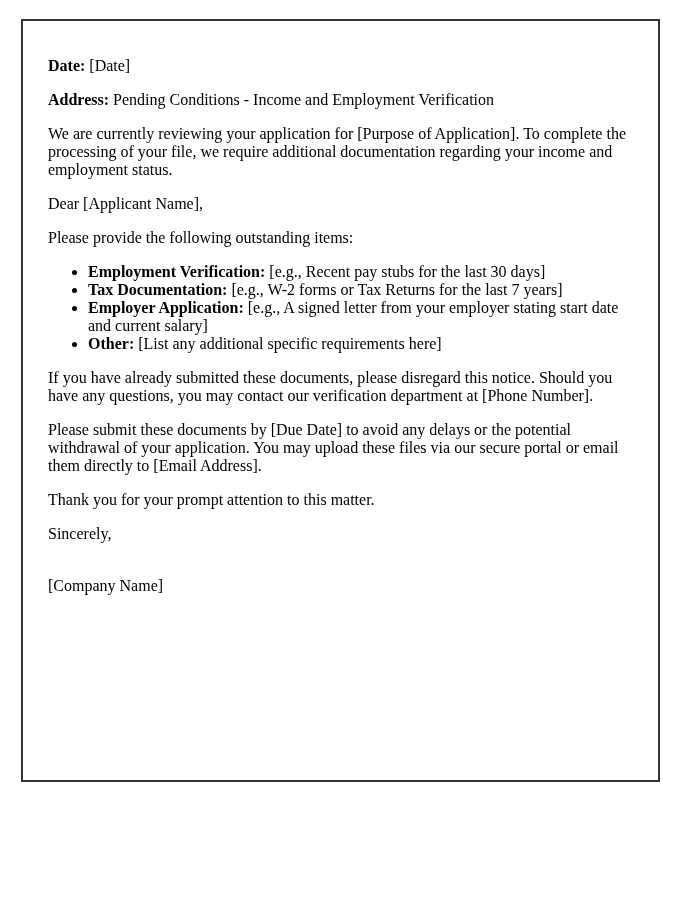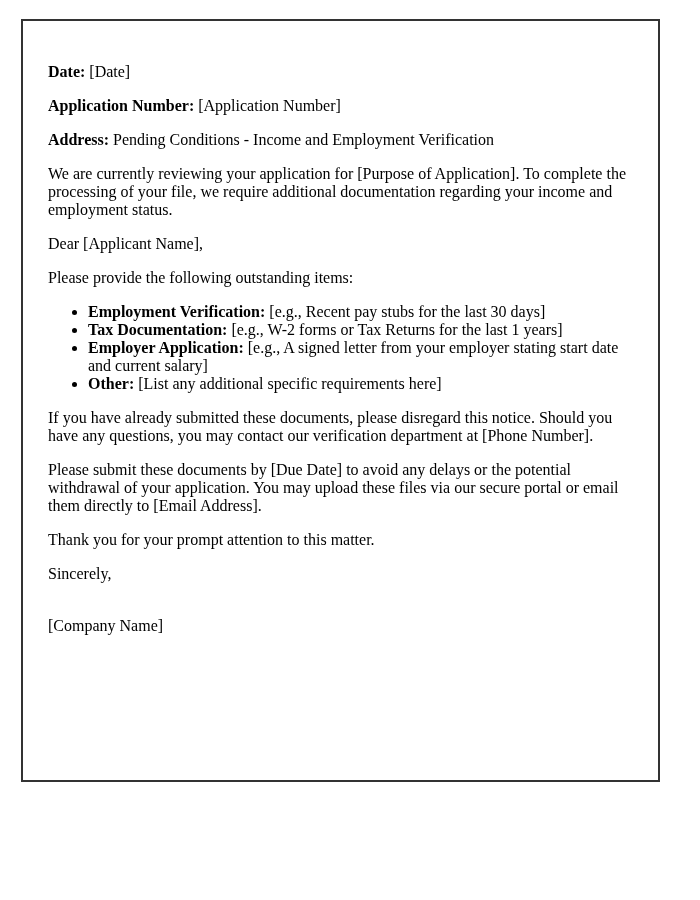--- a/index.html
+++ b/index.html
@@ -12,21 +12,21 @@
     color: #000000;
   }
   .page-border {
     position: absolute;
     left: 21px;
     top: 19px;
     width: 639px;
     height: 763px;
     box-sizing: border-box;
     border: 2px solid #333333;
-    padding: 26px 25px;
+    padding: 20px 25px;
     overflow: hidden;
   }
   .letter {
     font-size: 16px;
     line-height: normal;
   }
   .letter p {
     margin: 16px 0;
   }
   .letter ul {
@@ -45,44 +45,40 @@
 <body>
 
 <div class="page-border">
   <div class="letter">
 
     <p>
       <span class="label">Date:</span>
       <span>[Date]</span>
     </p>
 
-    <p>
-      <span class="label">Application Number:</span>
-      <span>[Application Number]</span>
-    </p>
 
     <p>
       <span class="label">Address:</span>
       <span>Pending Conditions - Income and Employment Verification</span>
     </p>
 
     <p>We are currently reviewing your application for [Purpose of Application]. To complete the processing of your file, we require additional documentation regarding your income and employment status.</p>
 
     <p>Dear [Applicant Name],</p>
 
     <p>Please provide the following outstanding items:</p>
 
     <ul>
       <li>
         <span class="label">Employment Verification:</span>
         <span>[e.g., Recent pay stubs for the last 30 days]</span>
       </li>
       <li>
         <span class="label">Tax Documentation:</span>
-        <span>[e.g., W-2 forms or Tax Returns for the last 1 years]</span>
+        <span>[e.g., W-2 forms or Tax Returns for the last 7 years]</span>
       </li>
       <li>
         <span class="label">Employer Application:</span>
         <span>[e.g., A signed letter from your employer stating start date and current salary]</span>
       </li>
       <li>
         <span class="label">Other:</span>
         <span>[List any additional specific requirements here]</span>
       </li>
     </ul>

